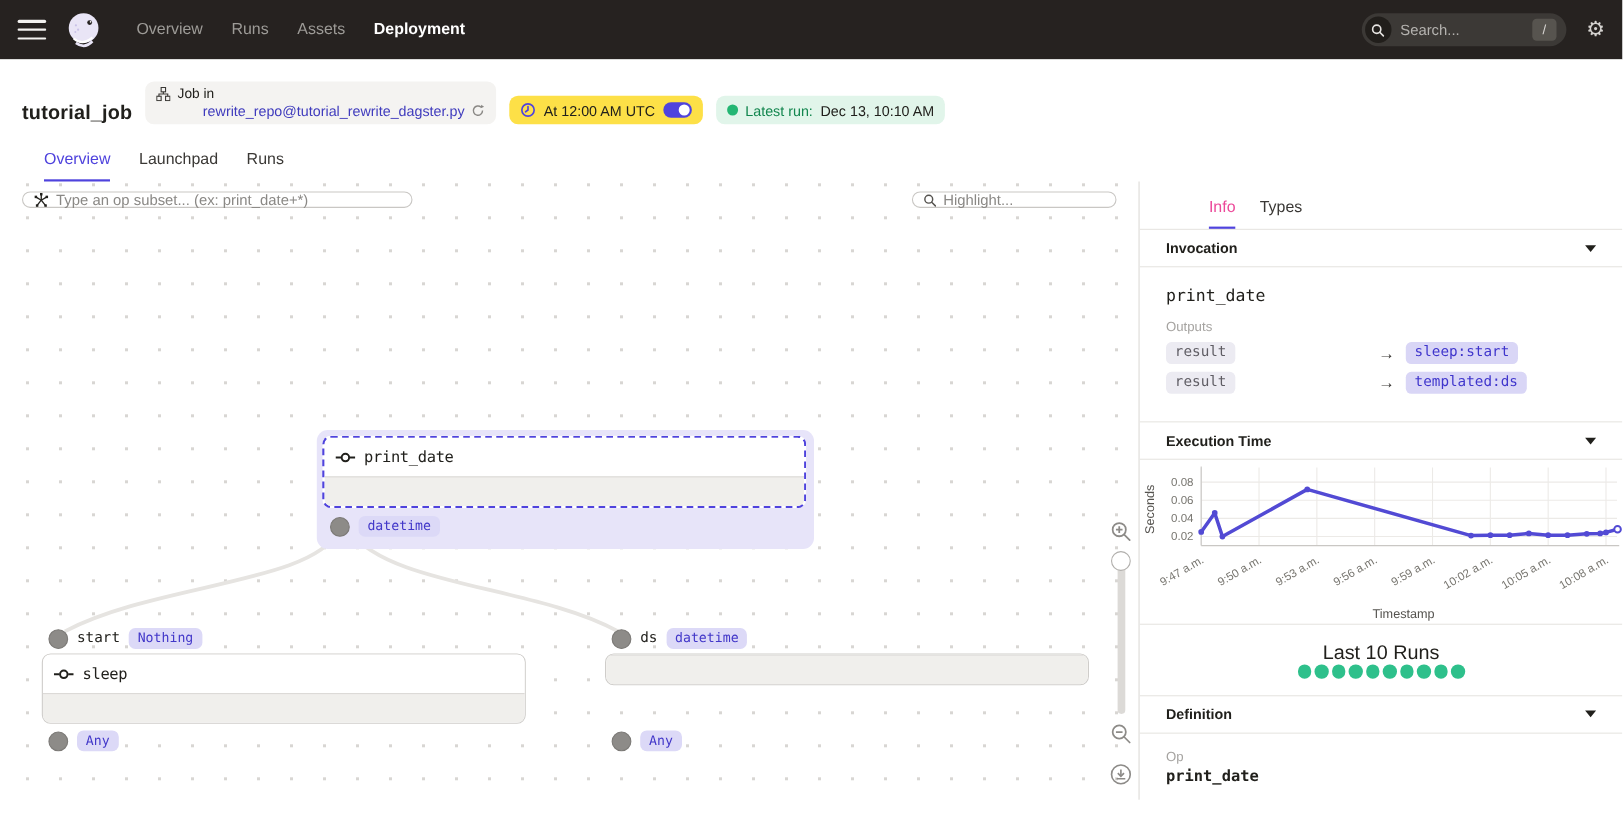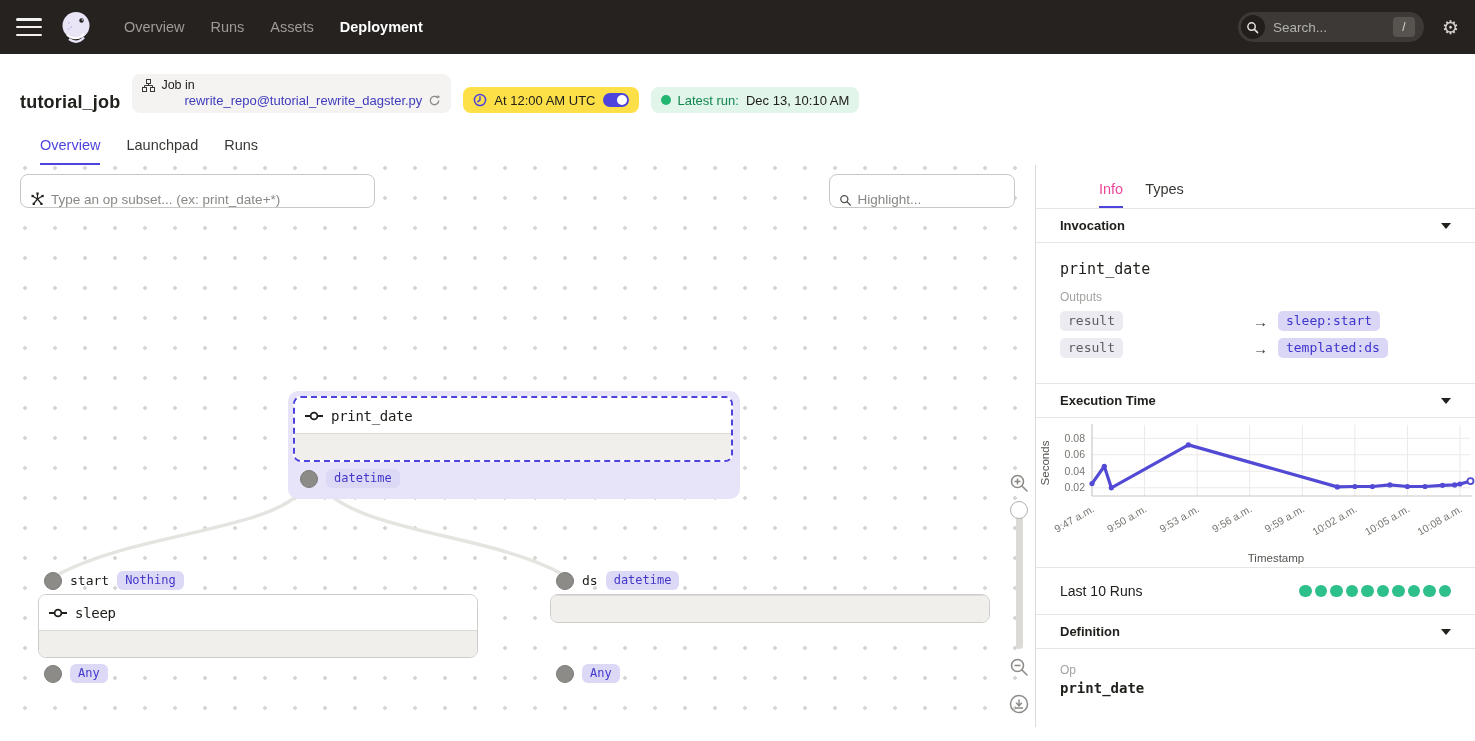--- a/index.html
+++ b/index.html
@@ -42,21 +42,21 @@
   .page-tabs { display:flex; gap:26px; margin:24px 0 0; padding:0 20px; font-size:14.5px; }
   .page-tab { padding-bottom:10px; color:#3A3835; cursor:pointer; font-weight:500; }
   .page-tab.active { color:#4F43DD; border-bottom:2px solid #4F43DD; }
 
   
   .main { display:flex; height:562px; }
   .canvas { position:relative; width:1035px; height:562px; overflow:hidden;
     background-image:radial-gradient(#D8D6D3 1.6px, transparent 1.6px);
     background-size:30px 30px; background-position:10px 18px; }
 
-  .ginput { position:absolute; height:34px; border:1px solid #C9C7C4; border-radius:8px; background:#fff; display:flex; align-items:flex-end; padding:0 9px; gap:6px; }
+  .ginput { position:absolute; height:15px; border:1px solid #C9C7C4; border-radius:8px; background:#fff; display:flex; align-items:center; padding:0 9px; gap:6px; }
   .ginput input { border:0; outline:0; font-size:13.5px; color:#21201C; background:transparent; width:100%; font-family:"Liberation Sans", sans-serif; }
   .ginput input::placeholder { color:#8A8885; }
   .opsubset { left:20px; top:9px; width:355px; }
   .highlight { left:829px; top:9px; width:186px; }
 
   .edges { position:absolute; left:0; top:0; z-index:1; }
   .halo { position:absolute; left:288px; top:226px; width:452px; height:108px; background:#E7E4F9; border-radius:10px; z-index:2; }
 
   .opnode { position:absolute; width:440px; border:1px solid #CFCDCA; border-radius:8px; background:#fff; overflow:hidden; z-index:3; cursor:pointer; }
   .opnode .nhead { height:35px; display:flex; align-items:center; gap:8px; padding:0 10px; background:#fff; }
@@ -89,21 +89,21 @@
   .outputs { padding:8px 24px 18px; border-bottom:1px solid #E7E5E2; }
   .outputs .olabel { font-size:12px; color:#A5A3A0; margin-bottom:7px; }
   .outrow { display:flex; align-items:center; margin-bottom:7px; }
   .chip-gray { background:#ECEBF2; color:#5F5D64; font-size:13px; padding:2px 8px 3px; border-radius:5px; }
   .outrow .arrow { margin-left:130px; margin-right:10px; font-size:15px; color:#3A3835; }
   .chip-link { background:#D9D6F6; color:#3F35CC; font-size:13px; padding:2px 8px 3px; border-radius:5px; cursor:pointer; }
   .chartwrap { position:relative; height:150px; border-bottom:1px solid #E7E5E2; }
   .chartwrap svg { position:absolute; inset:0; }
   .tick { font-size:10.5px; fill:#77756F; font-family:"Liberation Sans", sans-serif; }
   .axis-label { font-size:11.5px; fill:#55534F; font-family:"Liberation Sans", sans-serif; }
-  .runsrow { display:flex; align-items:center; justify-content:space-between; padding:15px 24px; border-bottom:1px solid #E7E5E2; font-size:14px; }
+  .runsrow { display:flex; align-items:center; justify-content:space-between; padding:15px 24px; border-bottom:1px solid #E7E5E2; font-size:18px;flex-direction:column; }
   .rundots { display:flex; gap:3px; }
   .run-dot { width:12.5px; height:12.5px; border-radius:50%; background:#2EC08B; }
   .defblock { padding:14px 24px 0; }
   .deflabel { font-size:12px; color:#A5A3A0; }
   .defname { font-size:14px; font-weight:700; margin-top:3px; }
 
   svg.iconsvg { display:block; }
 </style>
 </head>
 <body>

